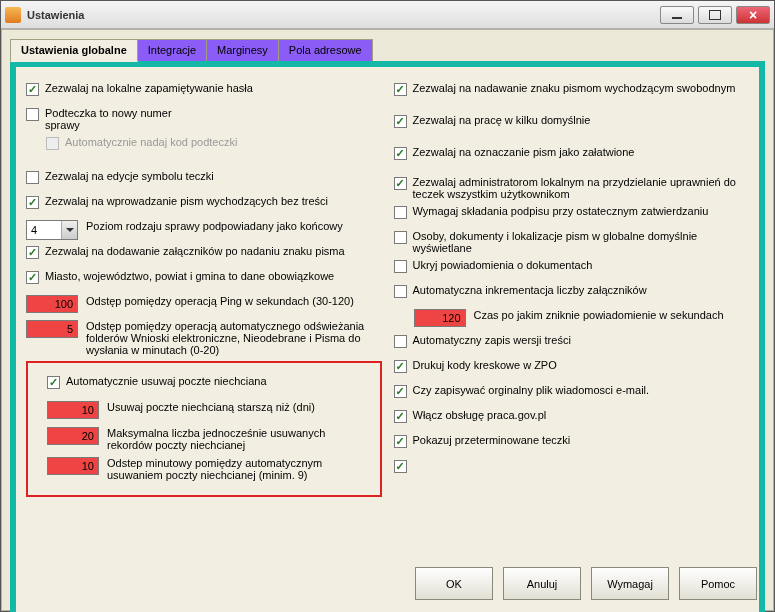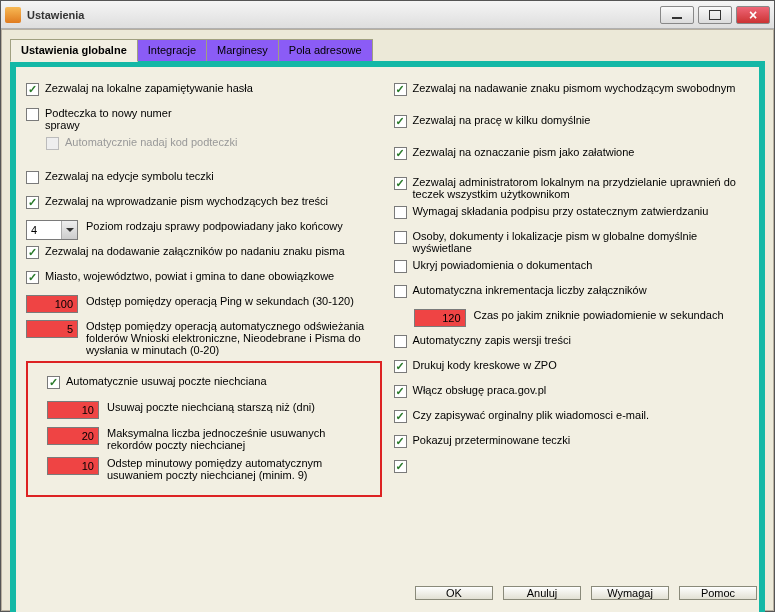--- a/index.html
+++ b/index.html
@@ -149,21 +149,21 @@
 }
 .redbox .row { margin:6px 0; }
 .btnbar {
   position:absolute;
   right:16px;
   bottom:10px;
   display:flex;
   gap:10px;
 }
 .btn {
-  width:78px; height:14px;
+  width:78px; height:33px;
   border:1px solid #8a8a7a;
   background:linear-gradient(#fefefe,#e2e0d4);
   display:flex;
   align-items:center;
   justify-content:center;
 }
 .fadeout {
   
 }
 </style>
@@ -323,26 +323,26 @@
             <span class="lbl">Automatyczny zapis wersji treści</span>
           </div>
 
           <div class="row">
             <span class="chk checked"></span>
             <span class="lbl">Drukuj kody kreskowe w ZPO</span>
           </div>
 
           <div class="row">
             <span class="chk checked"></span>
+            <span class="lbl">Czy zapisywać orginalny plik wiadomosci e-mail.</span>
+          </div>
+
+          <div class="row">
+            <span class="chk checked"></span>
             <span class="lbl">Włącz obsługę praca.gov.pl</span>
-          </div>
-
-          <div class="row">
-            <span class="chk checked"></span>
-            <span class="lbl">Czy zapisywać orginalny plik wiadomosci e-mail.</span>
           </div>
 
           <div class="row">
             <span class="chk checked"></span>
             <span class="lbl">Pokazuj przeterminowane teczki</span>
           </div>
 
           <div class="row">
             <span class="chk checked"></span>
           </div>

